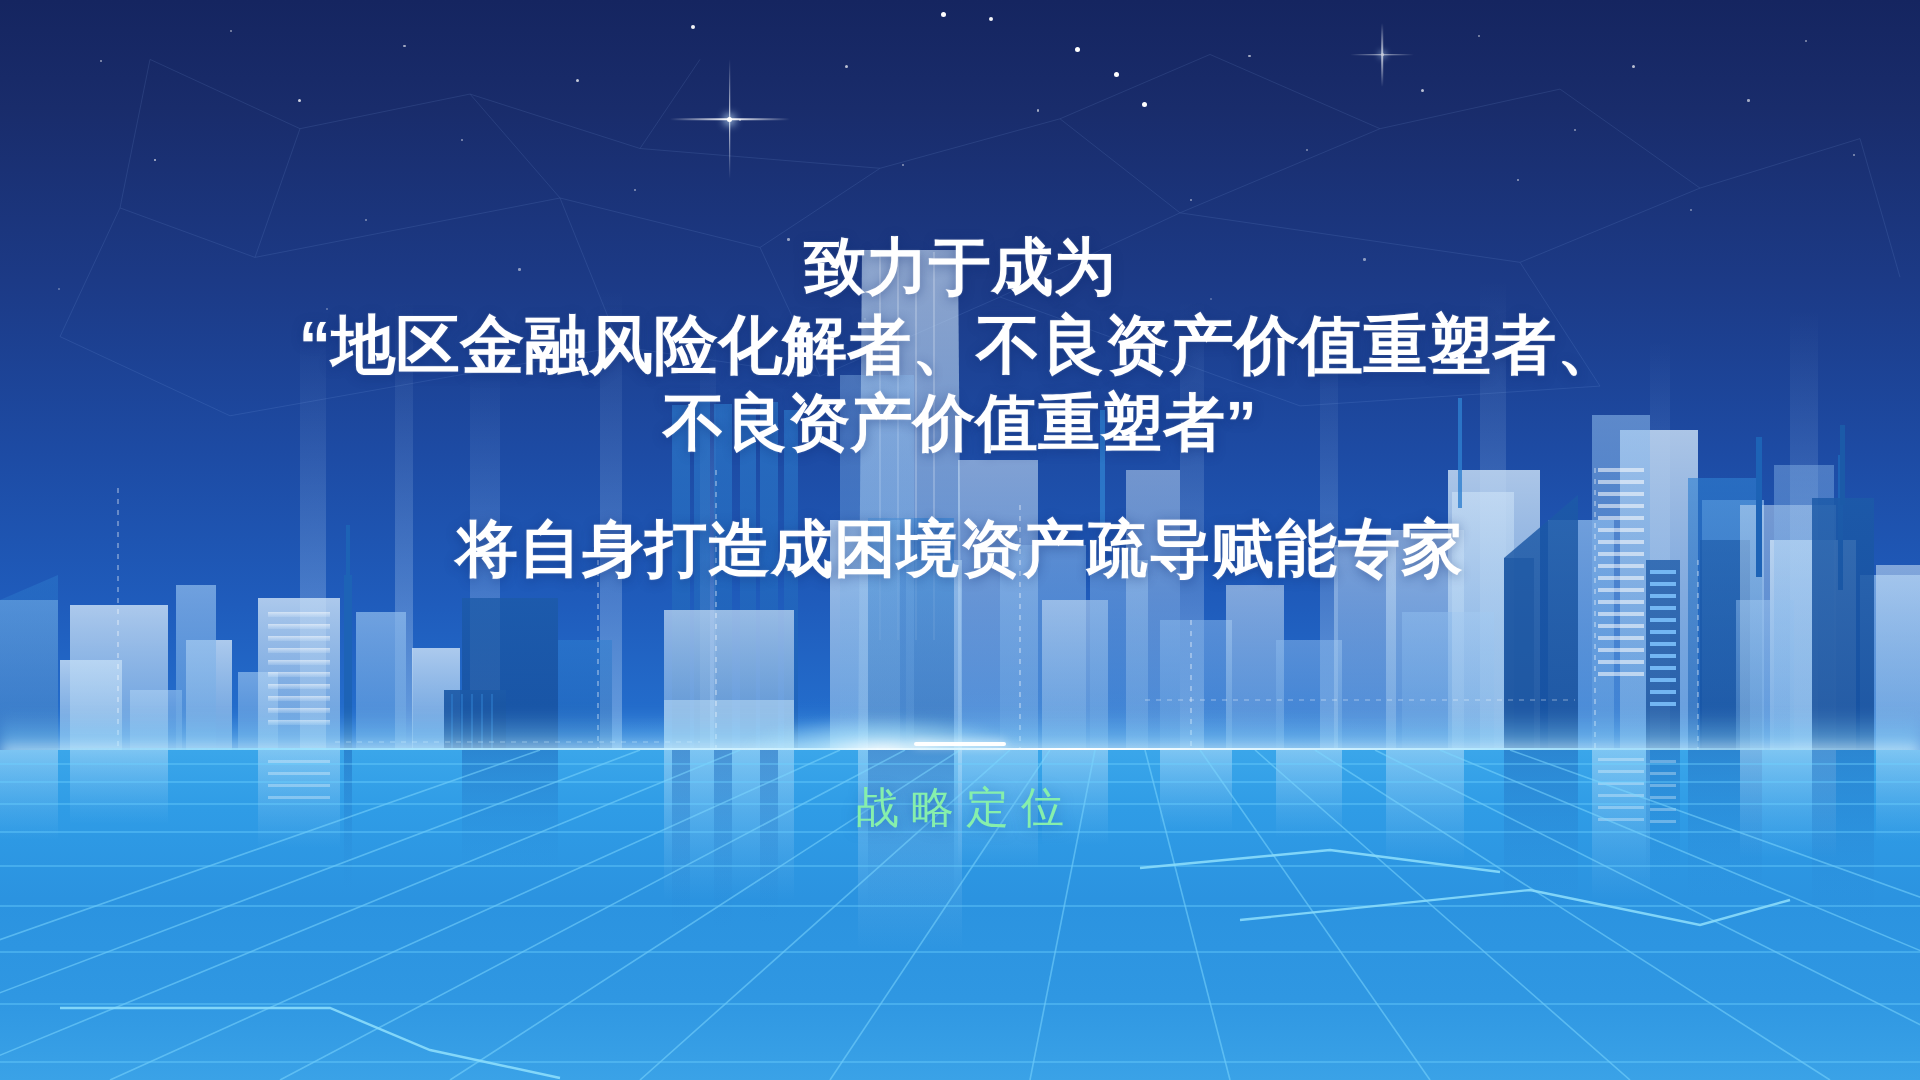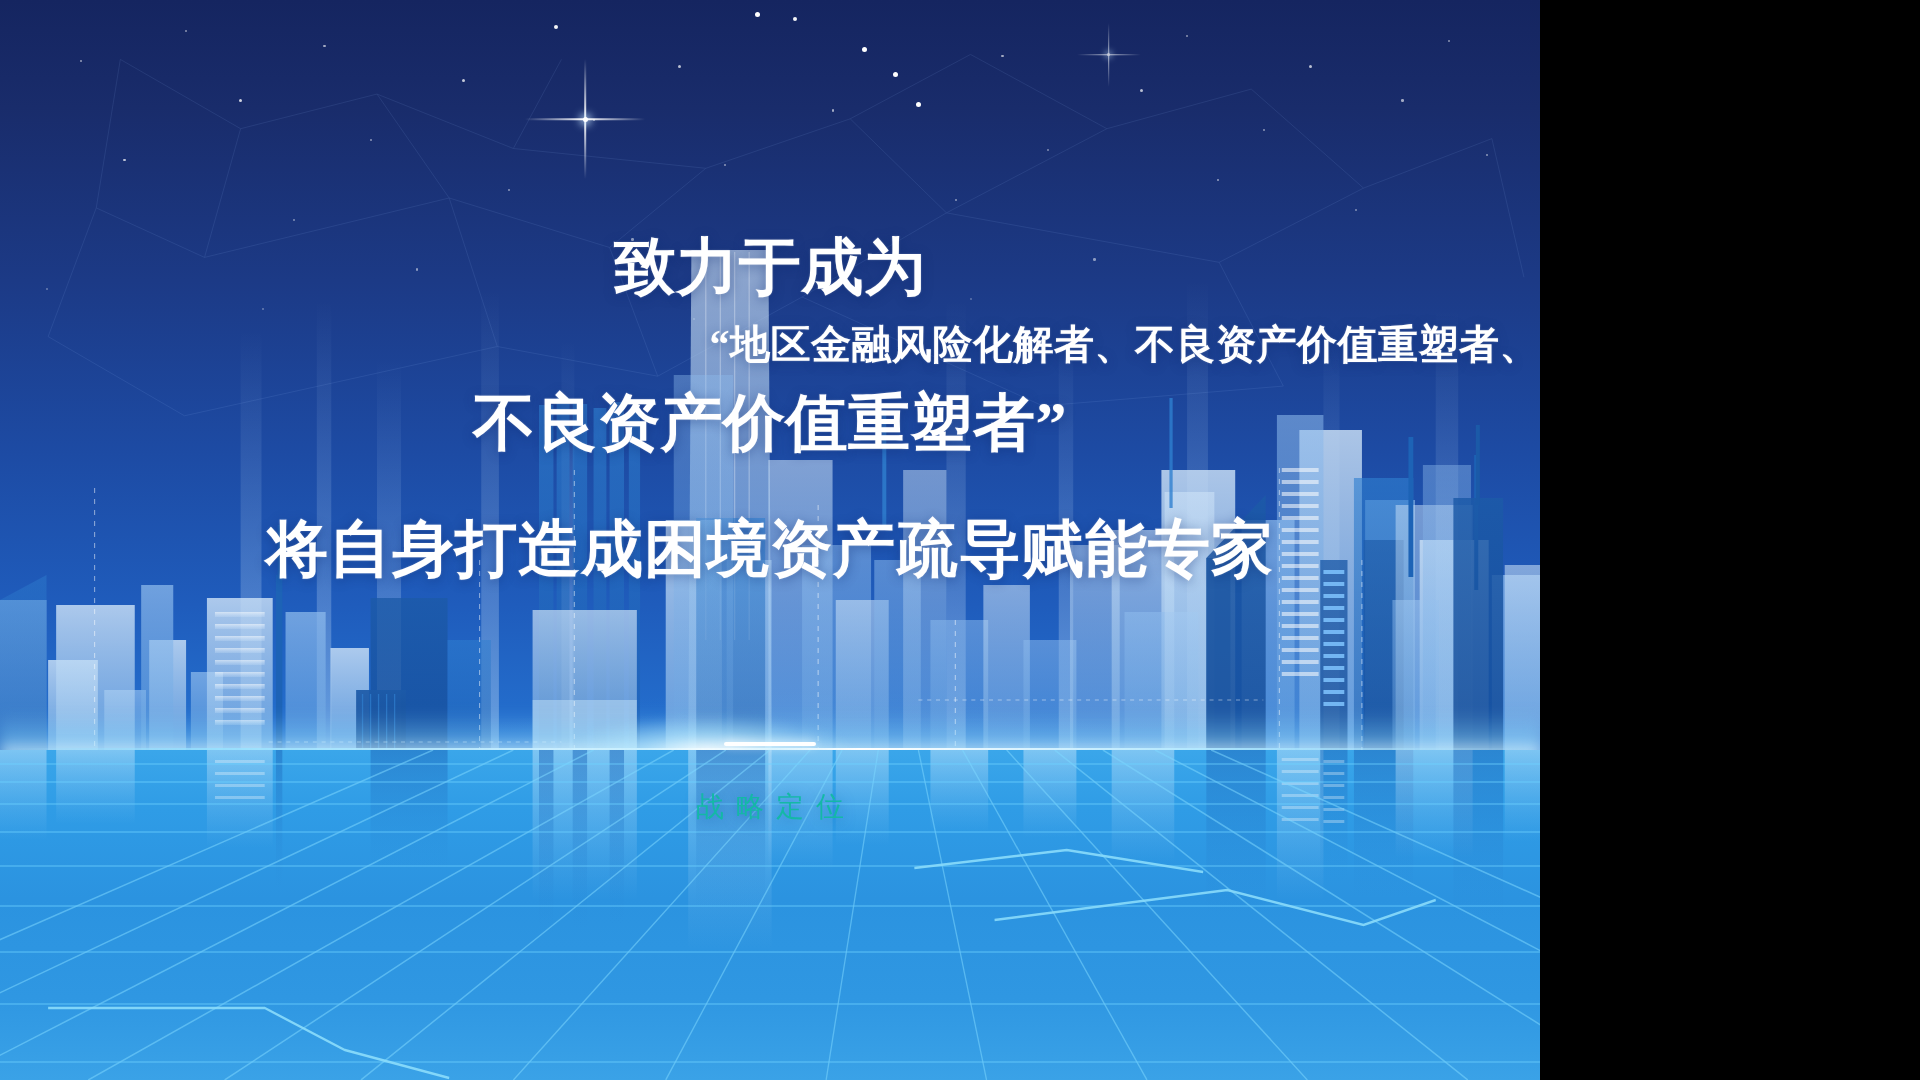--- a/index.html
+++ b/index.html
@@ -1,23 +1,23 @@
 <!DOCTYPE html>
 <html><head>
 <meta charset="utf-8">
 <title>战略定位</title>
 <style>
   html,body{margin:0;padding:0;background:#000;}
   *{box-sizing:border-box;}
 
   #stage{
     position:relative;
-    width:1540px;height:1080px;
+    width:1920px;height:1080px;
     overflow:hidden;
-    font-family:Liberation Serif, serif;
+    font-family:Liberation Sans, sans-serif;
     background:#1b2f6e;
   }
 
   
   .sky{
     position:absolute;inset:0;
     background:
       linear-gradient(180deg,
         #152560 0%,
         #192c6b 10%,
@@ -102,35 +102,35 @@
     color:#ffffff;
     font-weight:bold;
     font-size:62px;
     line-height:78px;
     letter-spacing:.5px;
     text-shadow:0 2px 12px rgba(10,40,110,.45), 0 0 2px rgba(255,255,255,.35);
     white-space:nowrap;
   }
   .hl-line{display:block;}
   .hl-line.l1{font-size:62px;}
-  .hl-line.l2{font-size:40px;text-align:right;}
+  .hl-line.l2{font-size:64px;}
   .hl-line.l3{font-size:62px;}
   .hl-line.l4{font-size:62px;letter-spacing:1px;margin-top:48px;}
 
   .divider{
     position:absolute;left:50%;top:742px;transform:translateX(-50%);
     width:92px;height:4px;border-radius:2px;
     background:#ffffff;
     box-shadow:0 0 10px rgba(255,255,255,.8);
   }
 
   .subtitle{
     position:absolute;left:0;right:0;top:776px;
-    color:#14b8a6;
-    font-size:28px;
+    color:#86efac;
+    font-size:43px;
     line-height:62px;
     letter-spacing:12px;
     text-indent:12px;
     font-weight:normal;
     text-shadow:0 2px 14px rgba(20,90,170,.55);
   }
 </style>
 </head>
 <body>
 

